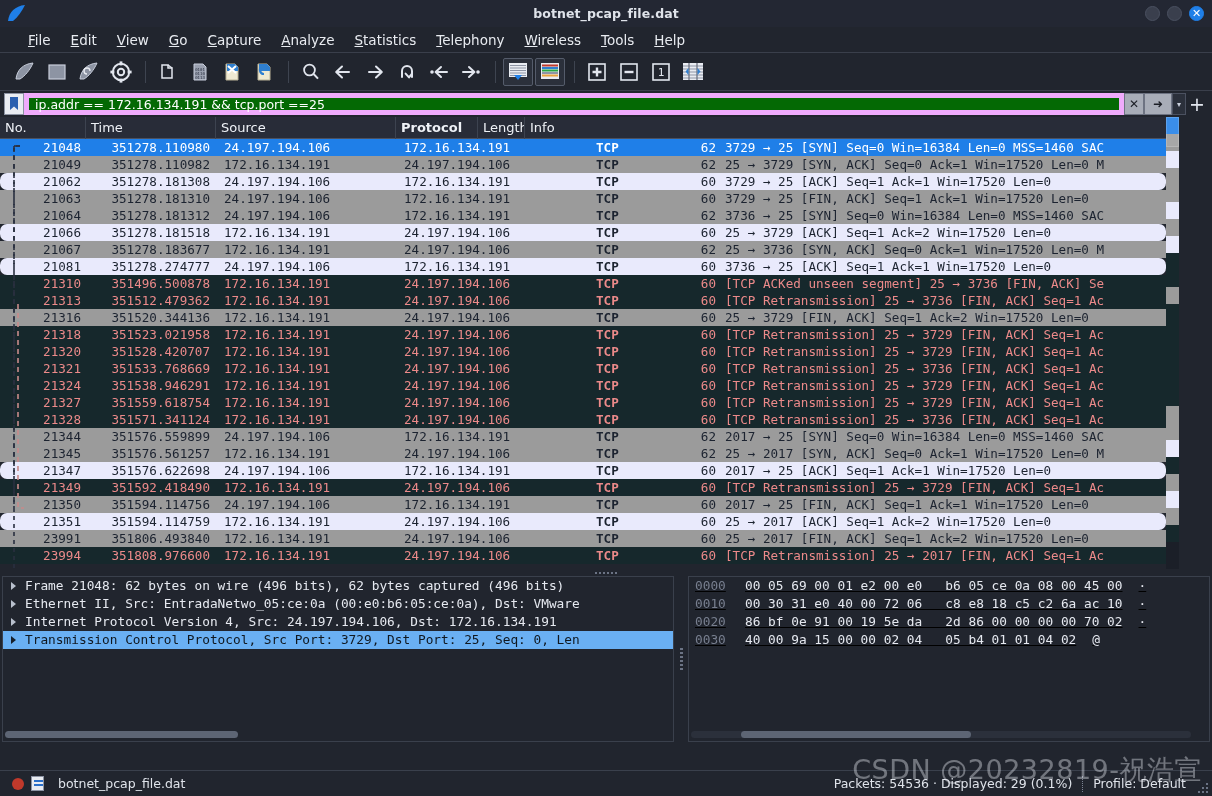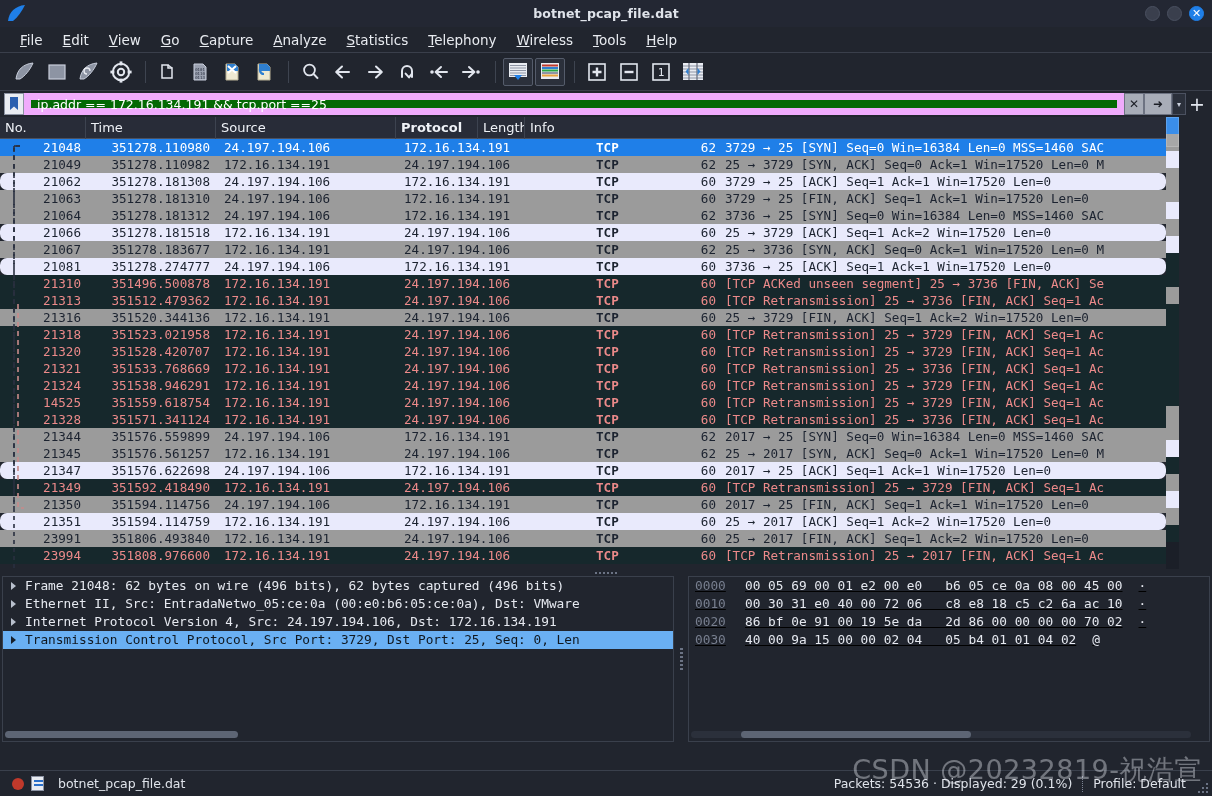--- a/index.html
+++ b/index.html
@@ -18,38 +18,38 @@
   .title-text {
     position:absolute; left:0; right:0; text-align:center;
     font-size:12.5px; color:#dfe3ea; font-weight:bold; letter-spacing:0.1px;
     font-family:"DejaVu Sans","Liberation Sans",sans-serif;
   }
   .win-btns { position:absolute; right:8px; top:0; height:27px; display:flex; align-items:center; gap:7px; }
   .win-btn { width:15px; height:15px; border-radius:50%; background:#3a3f4d; border:1px solid #4a5060; }
   .win-btn.close { background:#1f7fe8; border-color:#1f7fe8; display:flex;align-items:center;justify-content:center;color:#fff;font-size:11px;font-weight:bold;line-height:1;}
 
   
-  .menubar { height:26px; background:#21252e; display:flex; align-items:center; padding-left:10px; gap:0px;
+  .menubar { height:26px; background:#21252e; display:flex; align-items:center; padding-left:18px; gap:0px;
              border-bottom:1px solid #3a3f4b; }
   .menu-item { color:#e8ebf0; font-size:13.5px; padding:2px 10px; cursor:default; white-space:nowrap;}
   .menu-item u { text-decoration:underline; }
 
   
   .toolbar { height:38px; background:#21252e; display:flex; align-items:center; padding-left:10px;
              border-bottom:1px solid #3a3f4b; }
   .tb { width:30px; height:30px; display:flex; align-items:center; justify-content:center; margin-right:2px; }
   .tb svg { display:block; }
   .tb-sep { width:1px; height:22px; background:#3e4450; margin:0 7px; }
   .tb-framed { border:1px solid #555c6b; border-radius:2px; background:#2b303b; width:30px;height:28px; }
 
   
   .filterbar { height:26px; background:#21252e; display:flex; align-items:center; padding:0 4px; }
   .filter-bookmark { width:20px; height:22px; background:#e9ecf2; border:1px solid #8c93a3; display:flex; align-items:center; justify-content:center; }
   .filter-input {
-    flex:1; height:22px; background:#046904; border:7px solid #f0abfc;
+    flex:1; height:22px; background:#046904; border:5px solid #f0abfc;
     color:#ffffff; font-size:12.5px; display:flex; align-items:center; padding-left:6px;
     font-family:"DejaVu Sans","Liberation Sans",sans-serif;
   }
   .filter-btn { width:20px;height:22px;background:#a8adb8;border:1px solid #6d7382;display:flex;align-items:center;justify-content:center;color:#1b1e26;font-size:12px;}
   .filter-btn.arrow { width:28px; }
   .filter-caret { width:14px;height:22px;background:#2b303b;border:1px solid #4b5160;display:flex;align-items:center;justify-content:center;color:#c9cfdb;font-size:8px;}
   .filter-plus { width:22px;height:22px;display:flex;align-items:center;justify-content:center;color:#e2e6ee;font-size:19px;line-height:1;}
 
   
   .packet-area { position:relative; height:452px; background:#21252e; display:flex; }
@@ -466,21 +466,21 @@
           <div class="prow r-bad">
             <div class="c-no">21324</div>
             <div class="c-time">351538.946291</div>
             <div class="c-src">172.16.134.191</div>
             <div class="c-dst">24.197.194.106</div>
             <div class="c-proto">TCP</div>
             <div class="c-len">60</div>
             <div class="c-info">[TCP Retransmission] 25 → 3729 [FIN, ACK] Seq=1 Ac</div>
           </div>
           <div class="prow r-bad">
-            <div class="c-no">14525</div>
+            <div class="c-no">21327</div>
             <div class="c-time">351559.618754</div>
             <div class="c-src">172.16.134.191</div>
             <div class="c-dst">24.197.194.106</div>
             <div class="c-proto">TCP</div>
             <div class="c-len">60</div>
             <div class="c-info">[TCP Retransmission] 25 → 3729 [FIN, ACK] Seq=1 Ac</div>
           </div>
           <div class="prow r-bad">
             <div class="c-no">21328</div>
             <div class="c-time">351571.341124</div>

